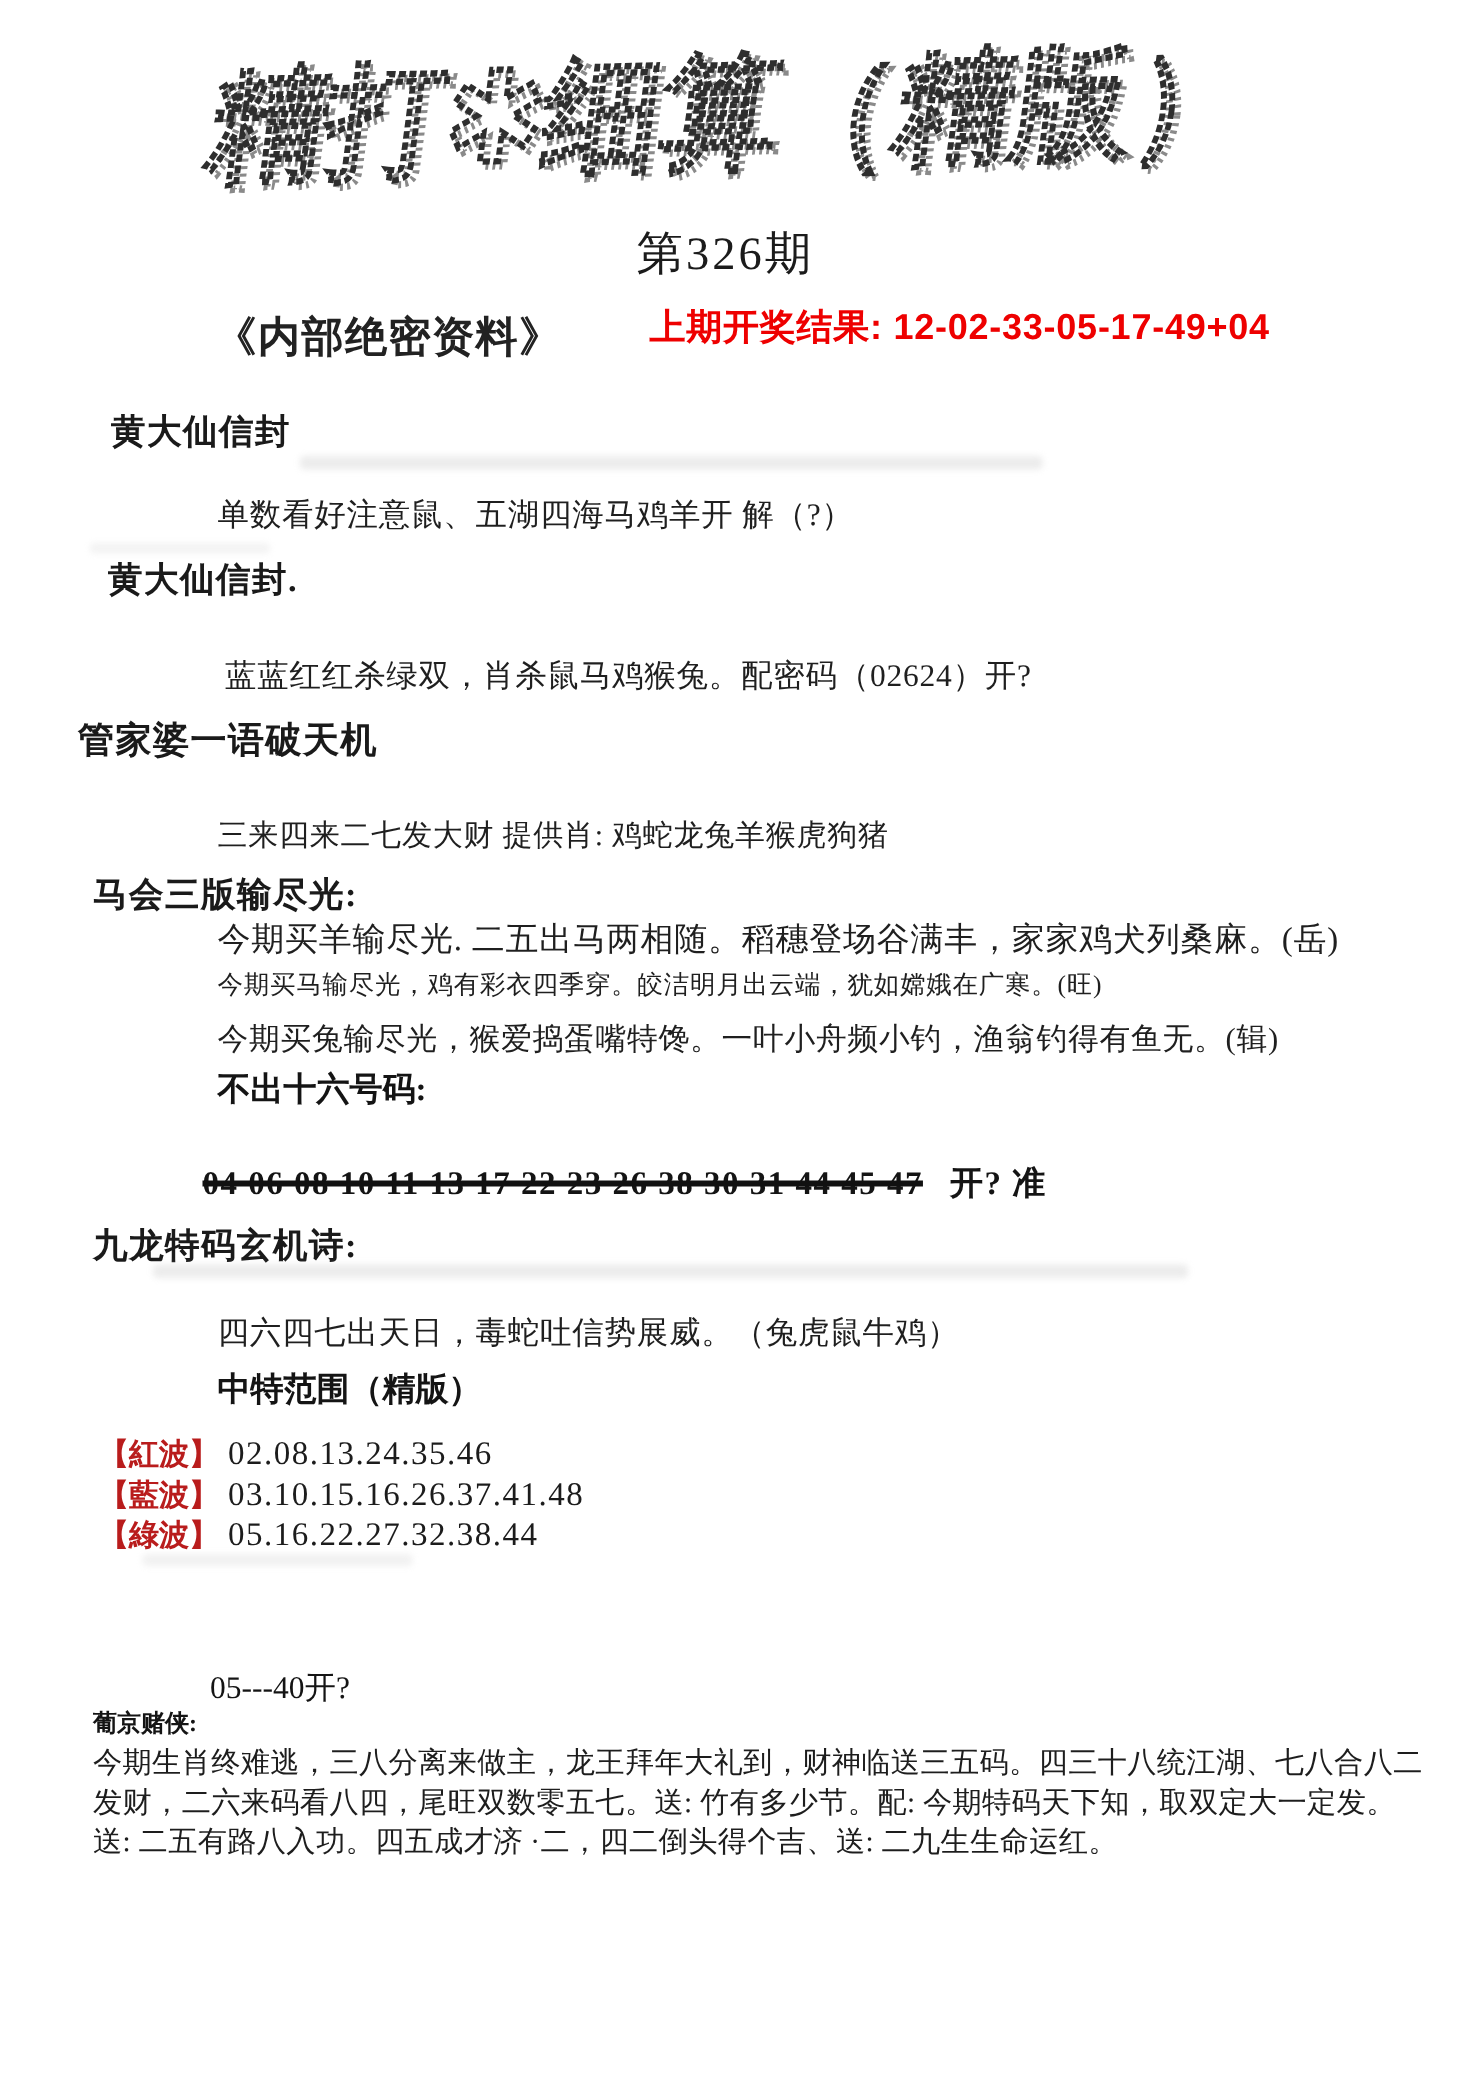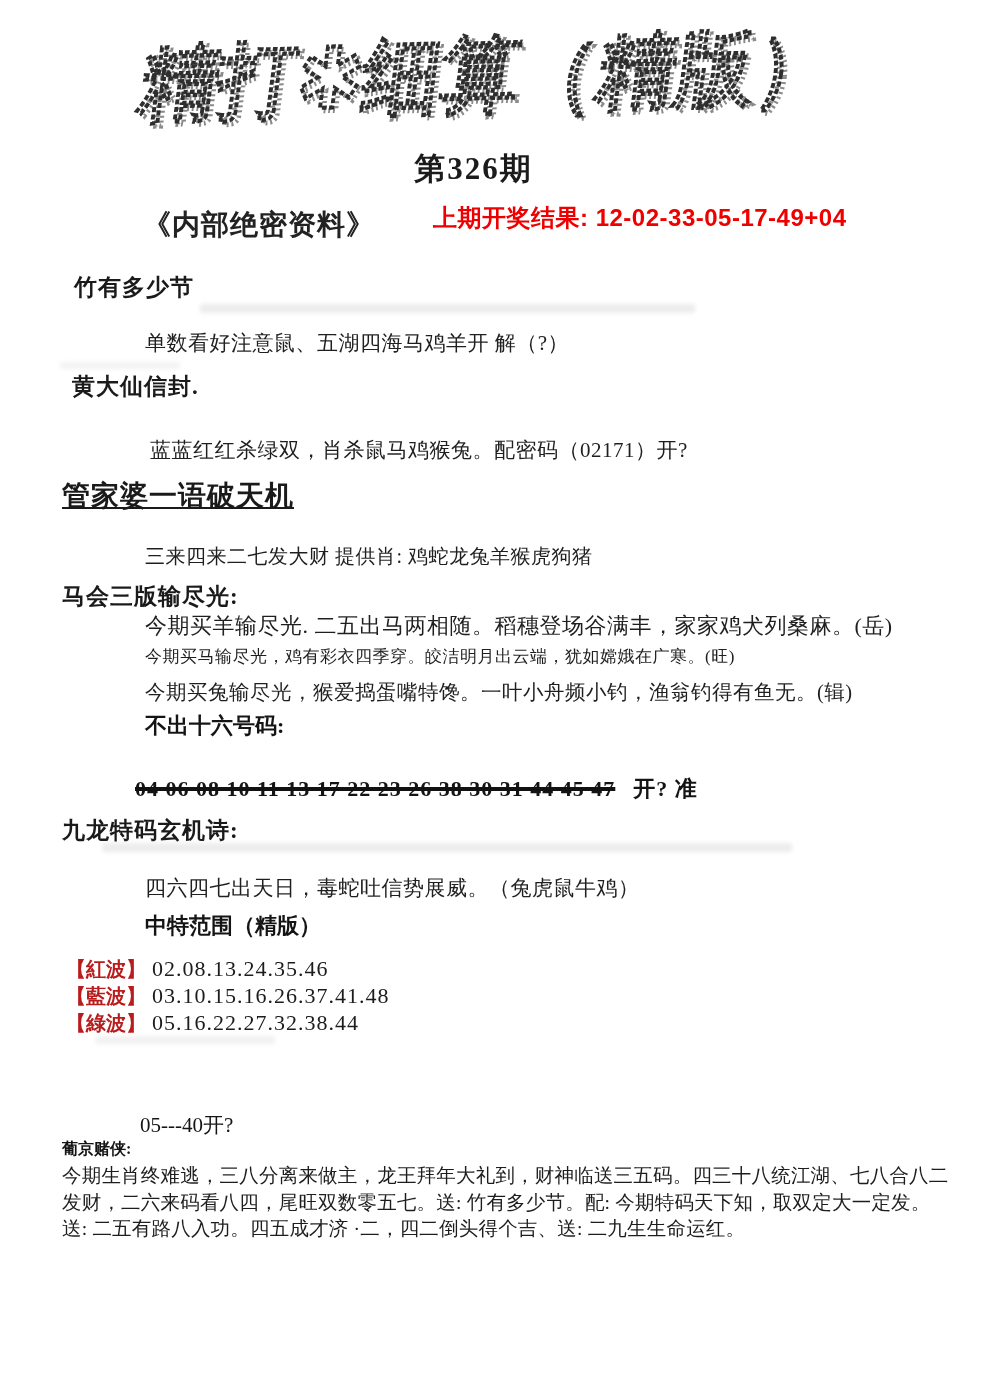--- a/index.html
+++ b/index.html
@@ -10,35 +10,35 @@
     background:#ffffff;
     overflow:hidden;
     font-family:"Liberation Serif", serif;
     color:#141414;
   }
   .abs{position:absolute;white-space:nowrap;}
 
   
   .title-art{left:120px;top:18px;width:740px;height:132px;}
   .title-art svg{width:100%;height:100%;}
-  .issue{left:0;top:148px;width:947px;text-align:center;
-         font-size:31px;font-weight:700;letter-spacing:2px;color:#1b1b1b;}
+  .issue{left:10px;top:148px;width:947px;text-align:center;
+         font-size:31px;font-weight:400;letter-spacing:2px;color:#1b1b1b;}
 
   .subtitle{left:143px;top:206px;font-size:28px;font-weight:700;letter-spacing:1px;color:#222;}
   .last-result{left:433px;top:202px;font-size:24px;font-weight:600;
                font-family:"Liberation Sans", sans-serif;letter-spacing:0.5px;}
 
   .h-major{font-size:23px;font-weight:700;color:#1a1a1a;letter-spacing:1px;}
   .body-line{font-size:21px;color:#1f1f1f;letter-spacing:0.5px;}
 
   .xuanma-h{left:74px;top:272px;}
   .xuanma-line{left:145px;top:329px;}
   .huang-h{left:72px;top:371px;}
   .huang-line{left:150px;top:436px;}
-  .guanjia-h{left:62px;top:477px;font-size:28px;text-decoration:underline;}
+  .guanjia-h{left:52px;top:477px;font-size:24px;}
   .guanjia-line{left:145px;top:543px;font-size:20px;}
   .mahui-h{left:62px;top:581px;}
   .mahui-l0{left:145px;top:611px;font-size:22px;}
   .mahui-l1{left:145px;top:645px;font-size:17px;}
   .mahui-l2{left:145px;top:678px;font-size:20.5px;}
   .exclude-h{left:145px;top:711px;font-size:22px;font-weight:700;}
 
   .struck-row{left:135px;top:774px;font-size:22px;font-weight:700;letter-spacing:1px;}
   .strike{text-decoration:line-through;text-decoration-thickness:4px;text-decoration-color:#111;}
   .after-strike{margin-left:18px;text-decoration:none;font-weight:700;}
@@ -76,27 +76,27 @@
         <text x="358" y="95" text-anchor="middle" textLength="690" lengthAdjust="spacingAndGlyphs" font-size="84" font-weight="bold" font-family="Liberation Serif, serif" fill="none" stroke="#2e2e2e" stroke-width="1.6" stroke-dasharray="5 2.5">精打✱细算（精版）</text>
       </g>
     </svg>
   </div>
 
   <div class="abs issue">第326期</div>
 
   <div class="abs subtitle">《内部绝密资料》</div>
   <div class="abs last-result" style="color:#ee0000;">上期开奖结果: 12-02-33-05-17-49+04</div>
 
-  <div class="abs h-major xuanma-h">竹有多少节</div>
+  <div class="abs h-major xuanma-h">黄大仙信封</div>
   <div class="smudge smudge-1"></div>
   <div class="abs body-line xuanma-line">单数看好注意鼠、五湖四海马鸡羊开 解（?）</div>
 
   <div class="smudge smudge-4"></div>
   <div class="abs h-major huang-h">黄大仙信封.</div>
-  <div class="abs body-line huang-line">蓝蓝红红杀绿双，肖杀鼠马鸡猴兔。配密码（02171）开?</div>
+  <div class="abs body-line huang-line">蓝蓝红红杀绿双，肖杀鼠马鸡猴兔。配密码（02624）开?</div>
 
   <div class="abs h-major guanjia-h">管家婆一语破天机</div>
   <div class="abs body-line guanjia-line">三来四来二七发大财 提供肖: 鸡蛇龙兔羊猴虎狗猪</div>
 
   <div class="abs h-major mahui-h">马会三版输尽光:</div>
   <div class="abs body-line mahui-l0">今期买羊输尽光. 二五出马两相随。稻穗登场谷满丰，家家鸡犬列桑麻。(岳)</div>
   <div class="abs body-line mahui-l1">今期买马输尽光，鸡有彩衣四季穿。皎洁明月出云端，犹如嫦娥在广寒。(旺)</div>
   <div class="abs body-line mahui-l2">今期买兔输尽光，猴爱捣蛋嘴特馋。一叶小舟频小钓，渔翁钓得有鱼无。(辑)</div>
   <div class="abs exclude-h">不出十六号码:</div>
 

